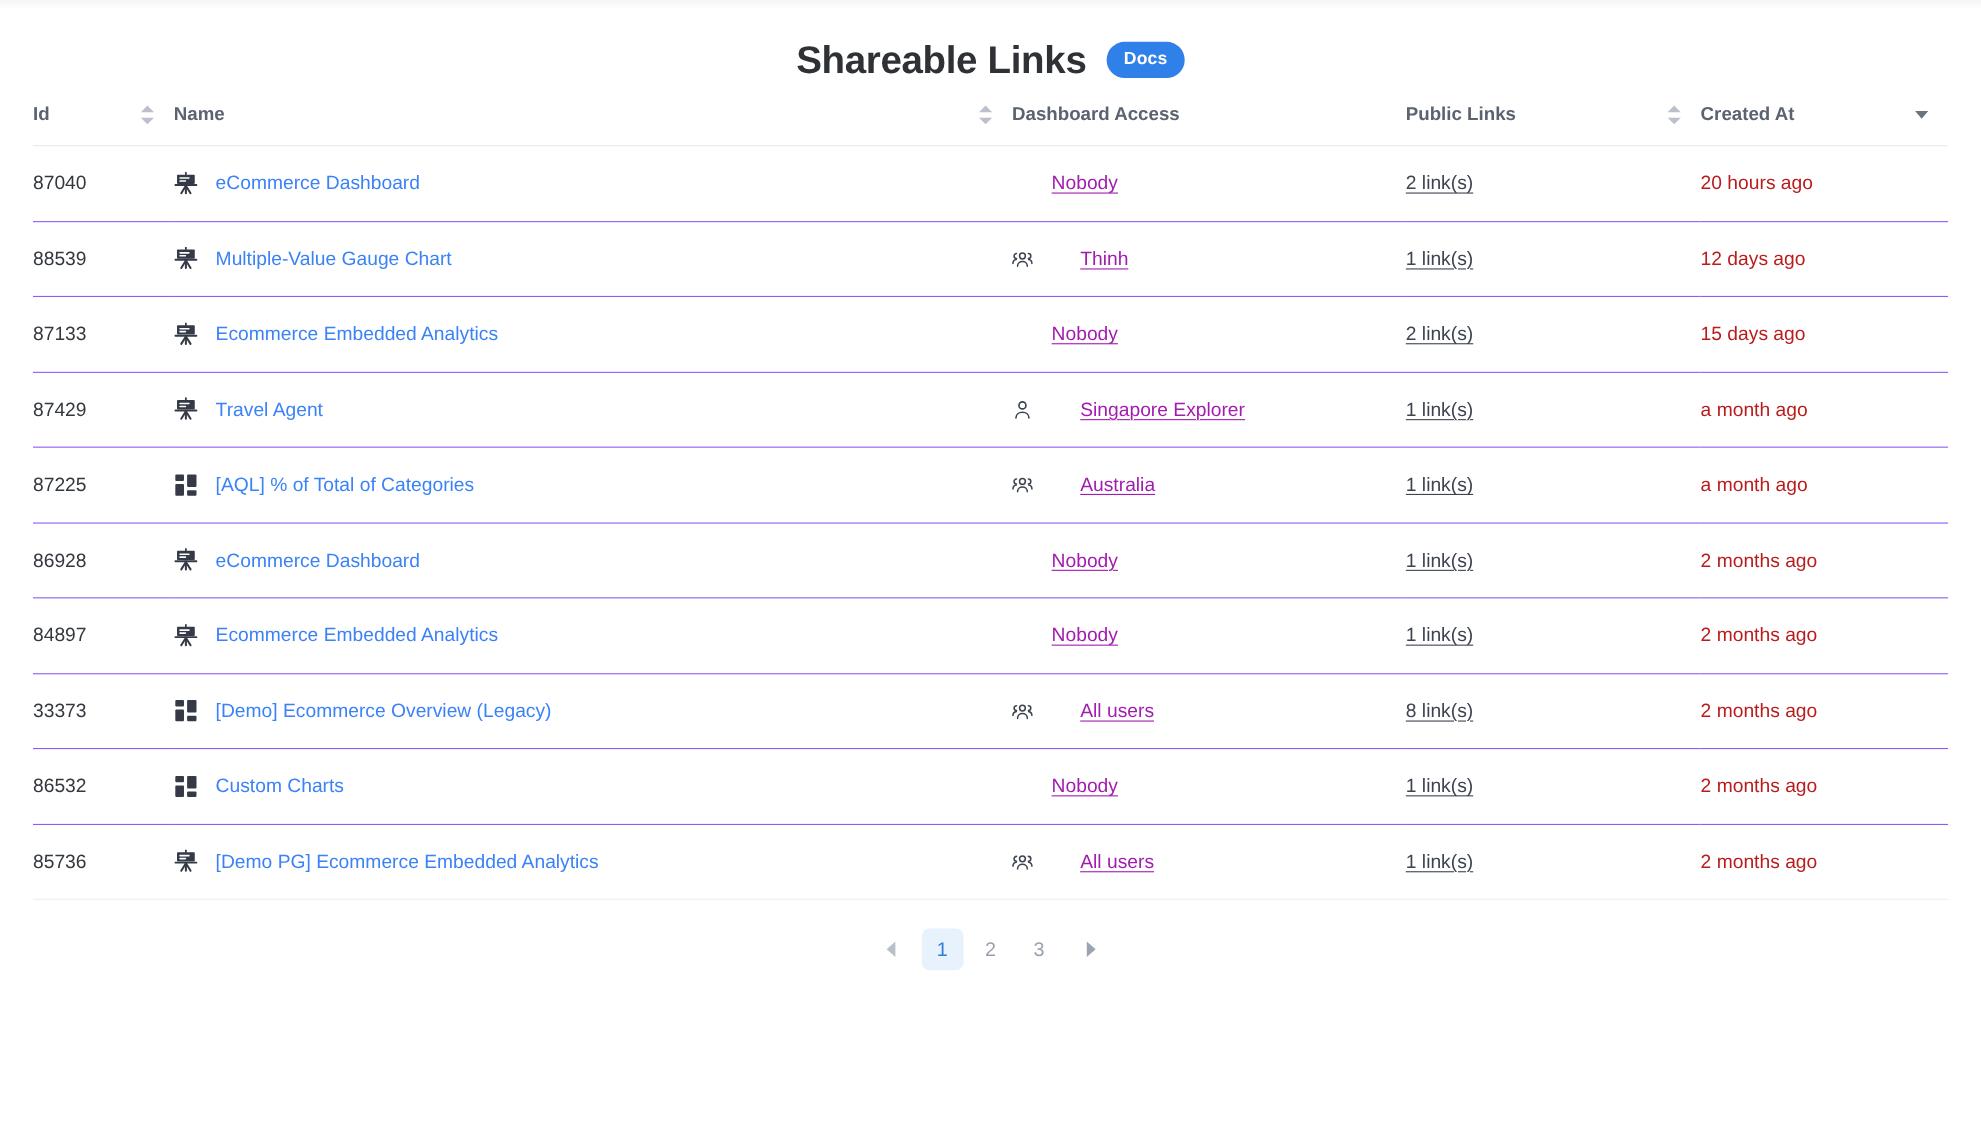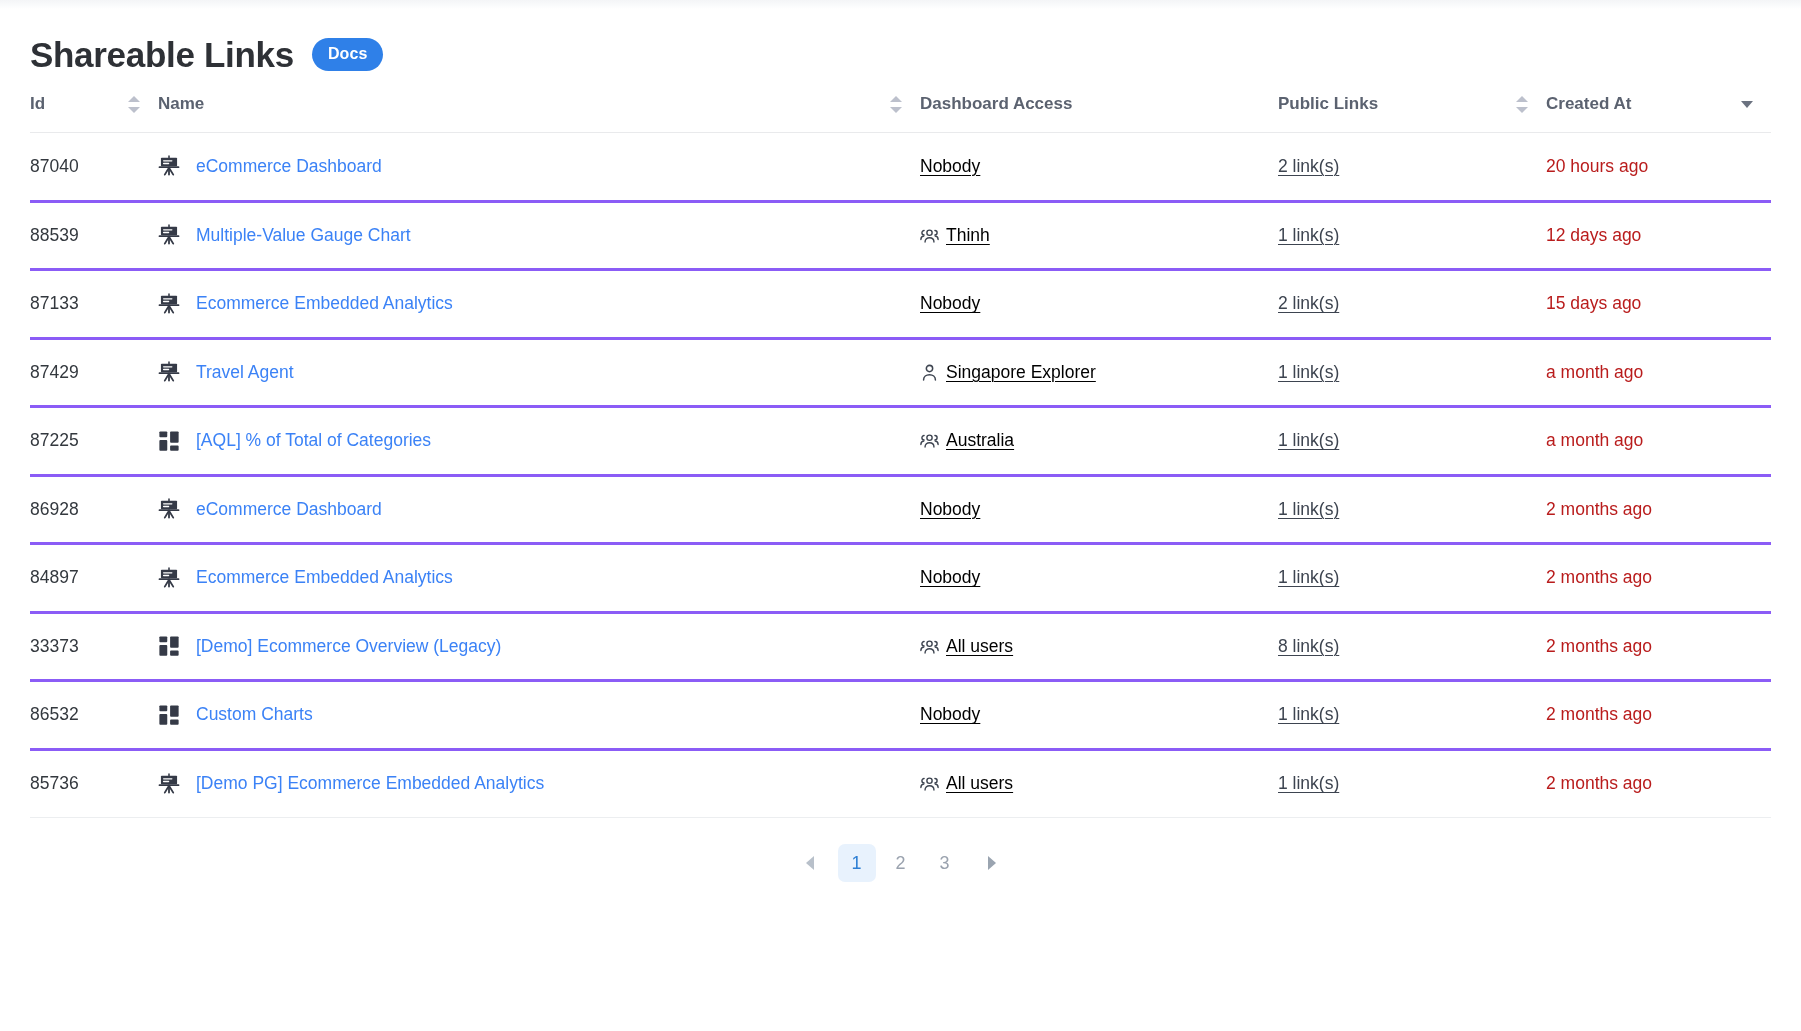--- a/index.html
+++ b/index.html
@@ -19,20 +19,21 @@
     padding: 0 30px 0 30px;
     position: relative;
   }
 
   
   .page-header {
     display: flex;
     align-items: center;
     gap: 18px;
     padding-top: 28px;
+    justify-content: center;
   }
   .page-title {
     font-size: 35px;
     font-weight: 700;
     color: #2e3136;
     letter-spacing: -0.3px;
     line-height: 1;
   }
   .docs-badge {
     background: #2f80e8;
@@ -159,21 +160,21 @@
     border-right: 6px solid transparent;
     border-top: 7px solid #6b7280;
     flex: none;
   }
 
   table.links-table tbody td {
     font-size: 17.5px;
     color: #33383e;
     padding: 0;
     height: 68.5px;
-    border-bottom: 3px solid #8b5cf6;
+    border-bottom: 1px solid #8b5cf6;
     vertical-align: middle;
   }
   tbody tr:last-child td { border-bottom: 1px solid #eceef0; }
 
   .col-id    { width: 128px; }
   .col-name  { width: 762px; }
   .col-access{ width: 358px; }
   .col-links { width: 268px; }
   .col-created { width: auto; }
 
@@ -192,25 +193,26 @@
     color: #353a47;
   }
 
   
   .access-cell {
     display: flex;
     align-items: center;
     gap: 7px;
   }
   .access-link {
-    color: #000000;
+    color: #a21caf;
     text-decoration: underline;
     text-underline-offset: 3px;
     text-decoration-thickness: 1px;
     cursor: pointer;
+    margin-left: 36px;
   }
   .person-icon, .group-icon {
     width: 19px; height: 19px;
     flex: none;
     color: #3d4450;
     display: block;
   }
 
   .links-link {
     color: #3d4450;

